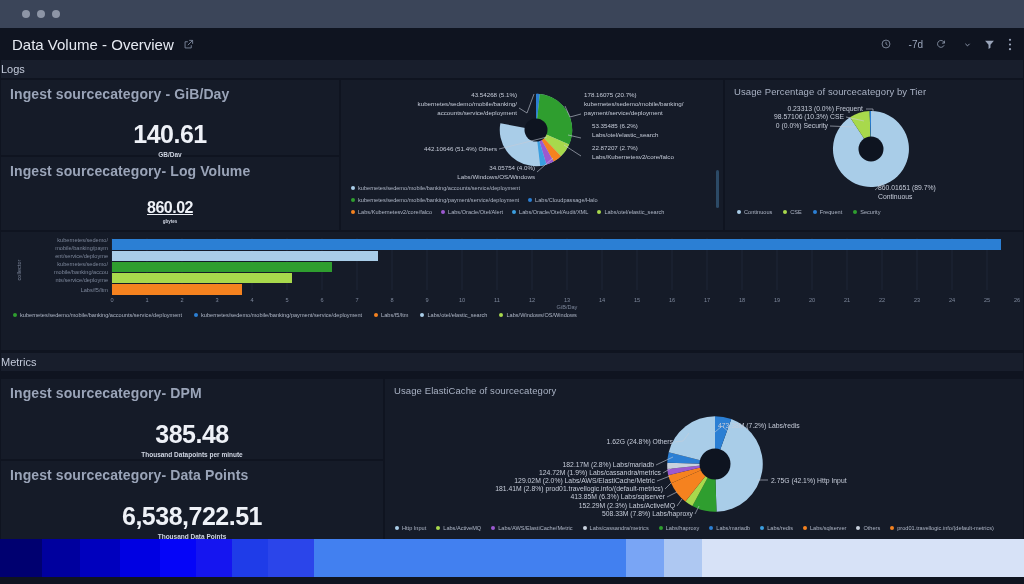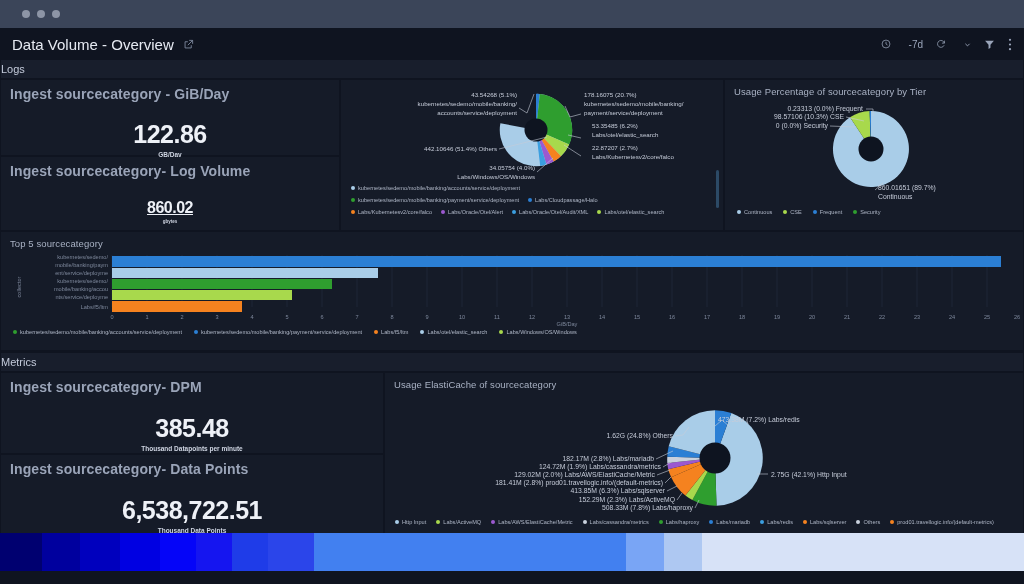--- a/index.html
+++ b/index.html
@@ -93,21 +93,21 @@
   </div>
 </div>
 
 <div class="sectionbar">Logs</div>
 
 <div class="row" style="margin-top:2px;">
 
   <div style="width:340px;display:flex;flex-direction:column;gap:2px;">
     <div class="panel" style="height:75px;">
       <div class="ptitle">Ingest sourcecategory - GiB/Day</div>
-      <div class="bignum" style="margin-top:18px;">122.86</div>
+      <div class="bignum" style="margin-top:18px;">140.61</div>
       <div class="subnum">GB/Day</div>
     </div>
     <div class="panel" style="height:73px;">
       <div class="ptitle">Ingest sourcecategory- Log Volume</div>
       <div class="bignum sm" style="margin-top:20px;text-decoration:underline;">860.02</div>
       <div class="subnum tiny">gbytes</div>
     </div>
   </div>
 
   <div class="panel" style="width:382px;height:150px;">
@@ -219,21 +219,20 @@
       <span class="lg-item">
           <i class="sw" style="background:#2f9e2f"></i>
           <span>Security</span>
         </span>
     </div>
   </div>
 </div>
 
 <div class="row" style="margin-top:2px;">
   <div class="panel" style="width:1022px;height:118px;">
-    <div class="ptitle lg">Top 5 sourcecategory</div>
     <svg width="1022" height="78" viewBox="0 0 1022 78">
 
       <g stroke="#2a3245" stroke-width=".5">
         <line x1="111" y1="6" x2="111" y2="58"></line>
           <line x1="146" y1="6" x2="146" y2="58"></line>
         <line x1="181" y1="6" x2="181" y2="58"></line>
           <line x1="216" y1="6" x2="216" y2="58"></line>
         <line x1="251" y1="6" x2="251" y2="58"></line>
           <line x1="286" y1="6" x2="286" y2="58"></line>
         <line x1="321" y1="6" x2="321" y2="58"></line>
@@ -325,21 +324,21 @@
       <span class="lg-item">
           <i class="sw" style="background:#a8d94c"></i>
           <span>Labs/Windows/OS/Windows</span>
         </span>
     </div>
   </div>
 </div>
 
 <div class="sectionbar" style="margin-top:3px;">Metrics</div>
 
-<div class="row" style="margin-top:2px;">
+<div class="row" style="margin-top:8px;">
   <div style="width:382px;display:flex;flex-direction:column;gap:2px;">
     <div class="panel" style="height:80px;">
       <div class="ptitle">Ingest sourcecategory- DPM</div>
       <div class="bignum" style="margin-top:19px;">385.48</div>
       <div class="subnum">Thousand Datapoints per minute</div>
     </div>
     <div class="panel" style="height:78px;">
       <div class="ptitle">Ingest sourcecategory- Data Points</div>
       <div class="bignum" style="margin-top:19px;">6,538,722.51</div>
       <div class="subnum">Thousand Data Points</div>

